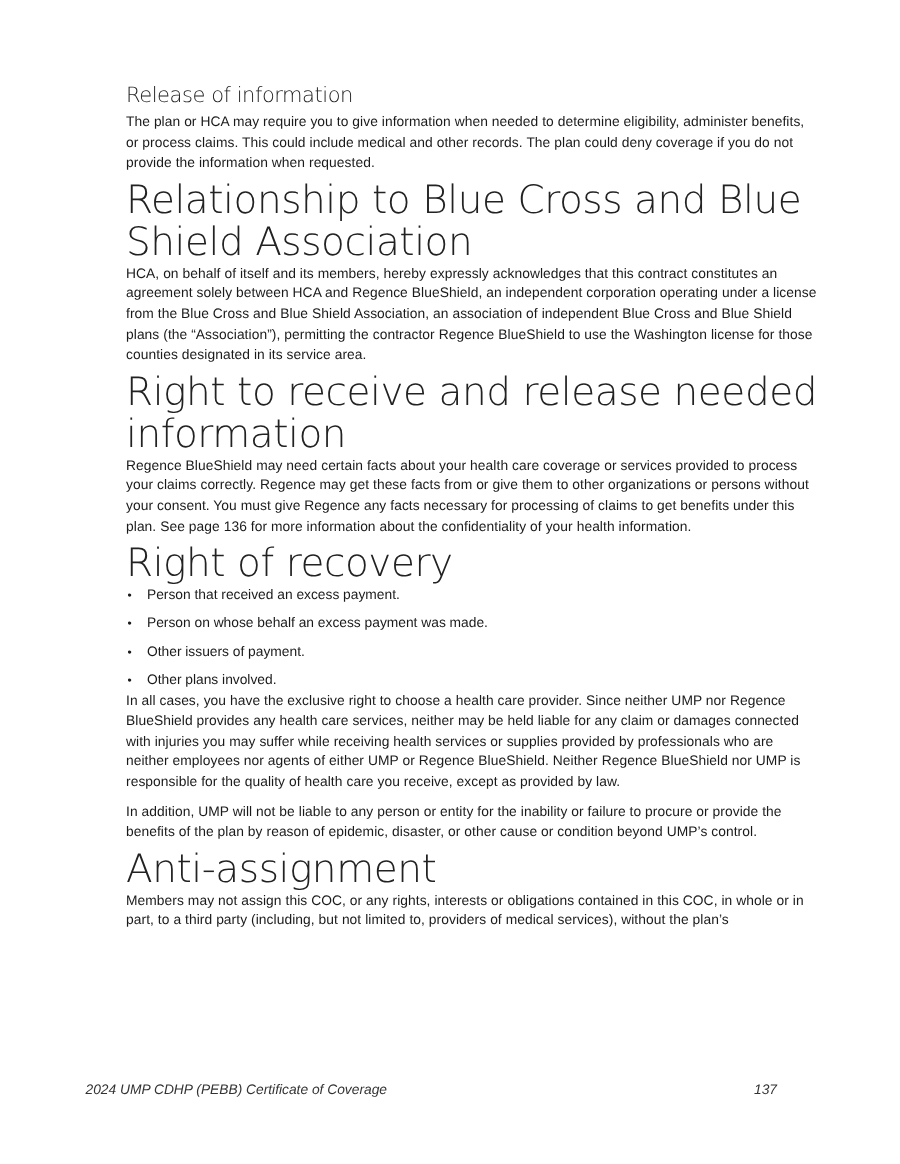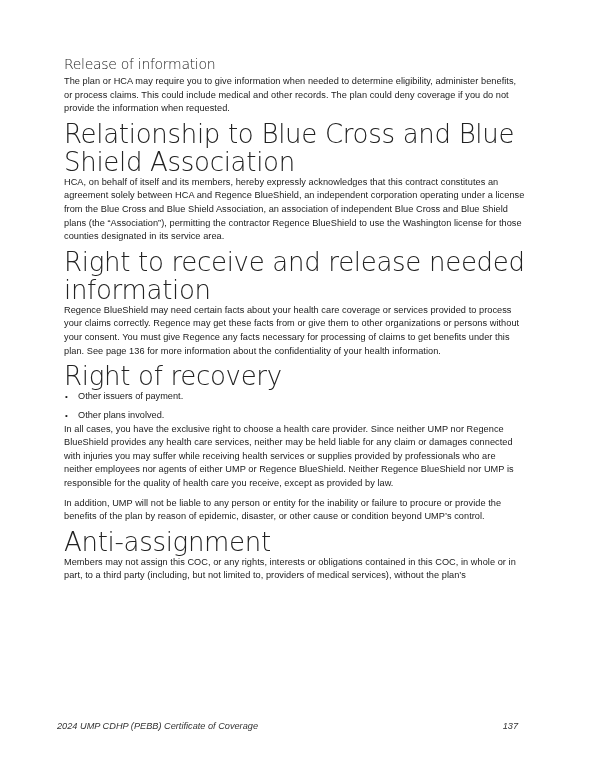--- a/index.html
+++ b/index.html
@@ -1,17 +1,17 @@
 <!DOCTYPE html>
 <html><head>
   <meta charset="utf-8">
   <style>
     html, body { margin: 0; padding: 0; background: #ffffff; }
     body { width: 600px; height: 776px; position: relative; overflow: hidden; font-family: "Liberation Sans", "DejaVu Sans", sans-serif; color: #1a1a1a; }
-    .page { position: absolute; left: 64px; top: 50px; width: 462px; }
+    .page { position: absolute; left: 84px; top: 50px; width: 462px; }
     h2 { font-weight: 300; font-family: "DejaVu Sans", "Liberation Sans", sans-serif; color: #222; margin: 0; letter-spacing: -0.3px; }
     h2.sm { font-size: 14px; line-height: 22px; margin-top: 3px; }
     h2.lg { font-size: 26px; line-height: 28px; margin-top: 2px; }
     p { font-size: 9.2px; line-height: 13.6px; margin: 0 0 4px 0; letter-spacing: 0.05px; }
     ul { list-style: none; margin: 0 0 0 0; padding: 0; }
     li { position: relative; font-size: 9.2px; line-height: 13.6px; padding-left: 14px; margin: 0 0 5.4px 0; }
     li::before { content: "\2022"; position: absolute; left: 1px; top: 0; font-size: 8px; }
     .footer { position: absolute; left: 57px; top: 721px; width: 461px; font-size: 9.2px; font-style: italic; color: #333; display: flex; justify-content: space-between; }
   </style>
 </head>
@@ -30,20 +30,22 @@
   </section>
 
   <section>
     <h2 class="lg">Right to receive and release needed information</h2>
     <p>Regence BlueShield may need certain facts about your health care coverage or services provided to process your claims correctly. Regence may get these facts from or give them to other organizations or persons without your consent. You must give Regence any facts necessary for processing of claims to get benefits under this plan. See page 136 for more information about the confidentiality of your health information.</p>
   </section>
 
   <section>
     <h2 class="lg">Right of recovery</h2>
     <ul>
+      <li>Person that received an excess payment.</li>
+      <li>Person on whose behalf an excess payment was made.</li>
       <li>Other issuers of payment.</li>
       <li style="margin-bottom:0">Other plans involved.</li>
     </ul>
   </section>
 
   <section>
     <p style="margin-bottom:6px">In all cases, you have the exclusive right to choose a health care provider. Since neither UMP nor Regence BlueShield provides any health care services, neither may be held liable for any claim or damages connected with injuries you may suffer while receiving health services or supplies provided by professionals who are neither employees nor agents of either UMP or Regence BlueShield. Neither Regence BlueShield nor UMP is responsible for the quality of health care you receive, except as provided by law.</p>
     <p>In addition, UMP will not be liable to any person or entity for the inability or failure to procure or provide the benefits of the plan by reason of epidemic, disaster, or other cause or condition beyond UMP’s control.</p>
   </section>
 

